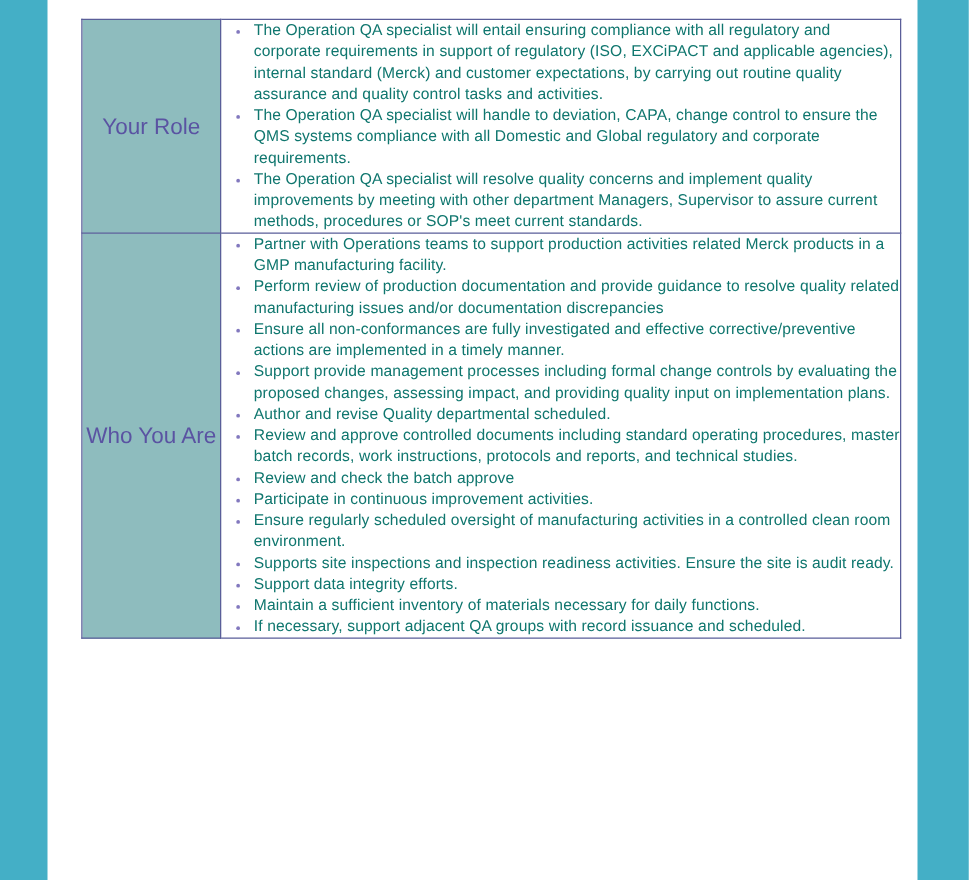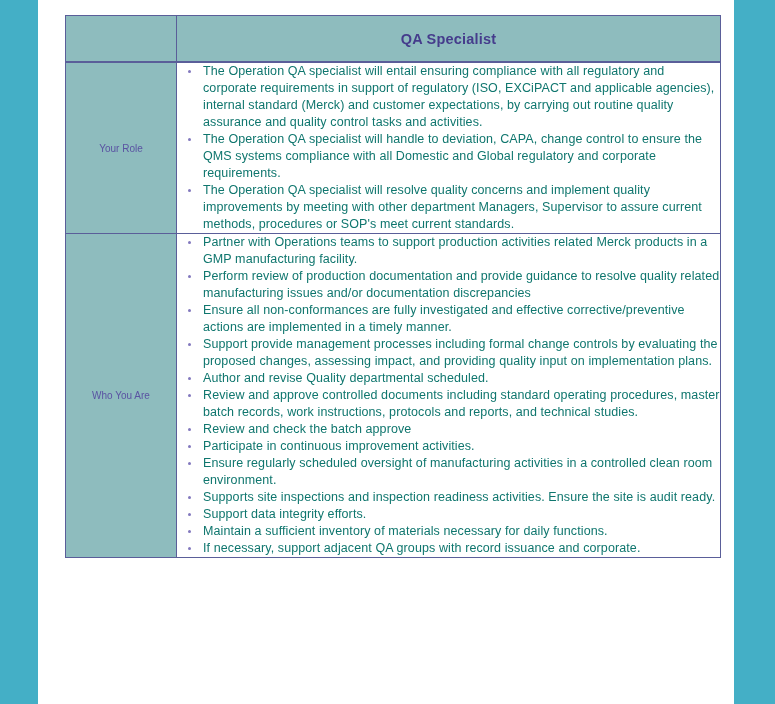--- a/index.html
+++ b/index.html
@@ -47,21 +47,21 @@
     color: #453C8C;
     font-size: 14.5px;
     font-weight: bold;
     text-align: center;
     letter-spacing: 0.2px;
     border-bottom-width: 2.2px;
   }
   td.label-cell {
     background: #8EBCBE;
     color: #5A53A2;
-    font-size: 10px;
+    font-size: 18px;
     text-align: center;
     vertical-align: middle;
   }
   td.content-cell {
     background: #ffffff;
     padding: 19px 14px 17px 8px;
     vertical-align: top;
   }
   td.content-cell ul {
     margin: 0;
@@ -85,24 +85,20 @@
 <div class="side-band left"></div>
 <div class="side-band right"></div>
 
 <div class="job-table-wrap">
   <table class="job-table">
     <colgroup>
       <col class="label-col">
       <col>
     </colgroup>
     <tbody>
-        <tr class="header-row">
-      <th></th>
-      <th>QA Specialist</th>
-    </tr>
     <tr>
       <td class="label-cell">Your Role</td>
       <td class="content-cell">
         <ul>
               <li>The Operation QA specialist will entail ensuring compliance with all regulatory and corporate requirements in support of regulatory (ISO, EXCiPACT and applicable agencies), internal standard (Merck) and customer expectations, by carrying out routine quality assurance and quality control tasks and activities.</li>
               <li>The Operation QA specialist will handle to deviation, CAPA, change control to ensure the QMS systems compliance with all Domestic and Global regulatory and corporate requirements.</li>
               <li>The Operation QA specialist will resolve quality concerns and implement quality improvements by meeting with other department Managers, Supervisor to assure current methods, procedures or SOP's meet current standards.</li>
             </ul>
       </td>
     </tr>
@@ -115,19 +111,19 @@
               <li>Ensure all non-conformances are fully investigated and effective corrective/preventive actions are implemented in a timely manner.</li>
               <li>Support provide management processes including formal change controls by evaluating the proposed changes, assessing impact, and providing quality input on implementation plans.</li>
               <li>Author and revise Quality departmental scheduled.</li>
               <li>Review and approve controlled documents including standard operating procedures, master batch records, work instructions, protocols and reports, and technical studies.</li>
               <li>Review and check the batch approve</li>
               <li>Participate in continuous improvement activities.</li>
               <li>Ensure regularly scheduled oversight of manufacturing activities in a controlled clean room environment.</li>
               <li>Supports site inspections and inspection readiness activities. Ensure the site is audit ready.</li>
               <li>Support data integrity efforts.</li>
               <li>Maintain a sufficient inventory of materials necessary for daily functions.</li>
-              <li>If necessary, support adjacent QA groups with record issuance and corporate.</li>
+              <li>If necessary, support adjacent QA groups with record issuance and scheduled.</li>
             </ul>
       </td>
     </tr>
   </tbody>
     </table>
 </div>
 
 </body></html>

